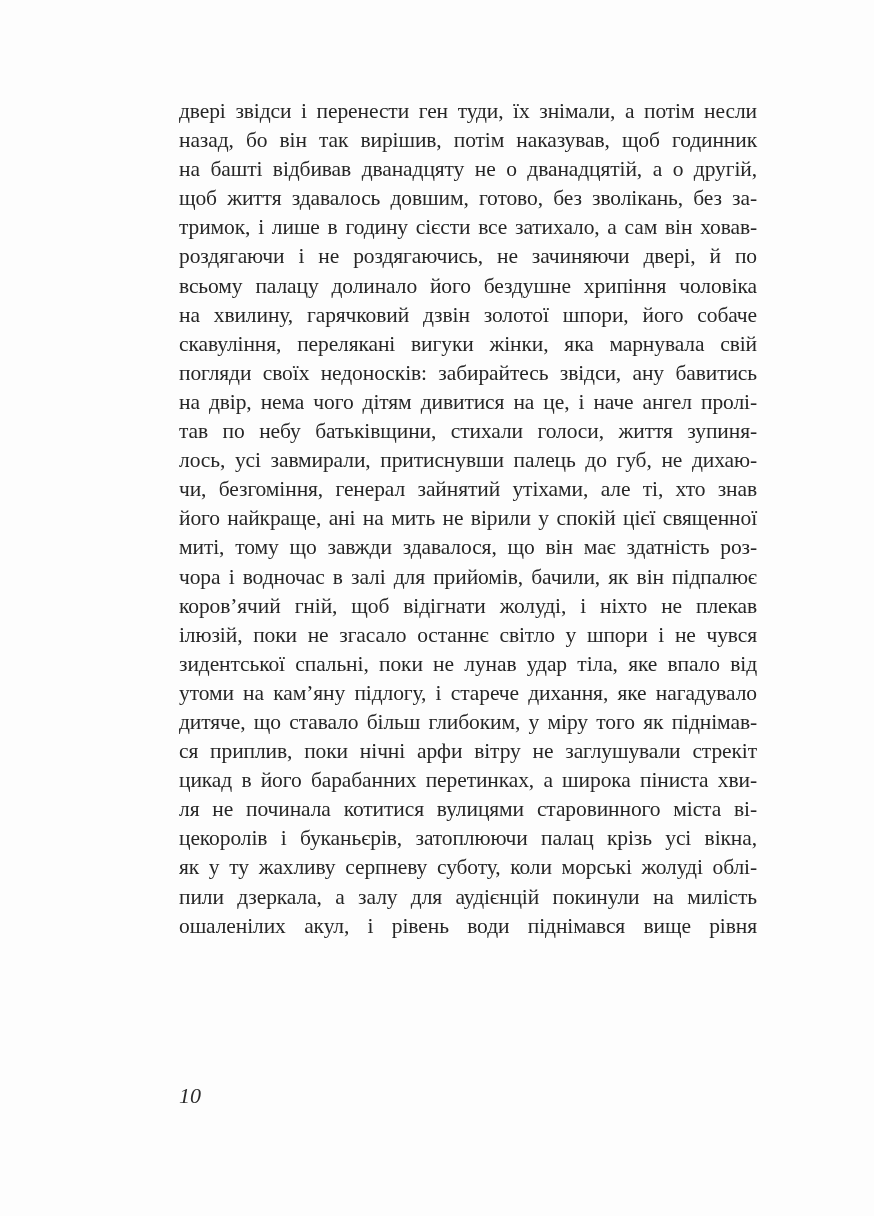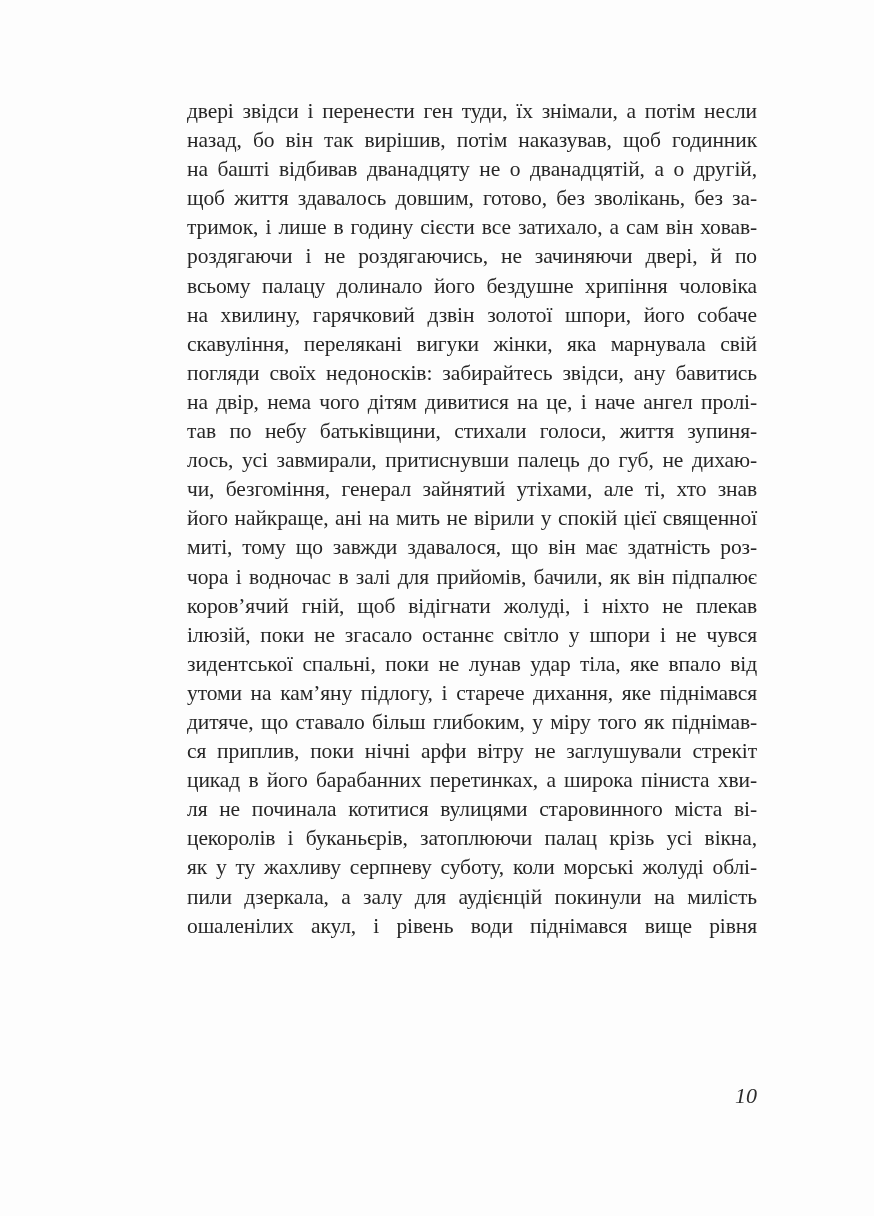--- a/index.html
+++ b/index.html
@@ -28,28 +28,27 @@
   .line {
     display: block;
     height: 29.1px;
     line-height: 29.1px;
     font-size: 21.5px;
     letter-spacing: -0.1px;
     text-align: justify;
     text-align-last: justify;
     white-space: normal;
     overflow: visible;
-    margin-left: 8px;
   }
   .folio {
     position: absolute;
     left: 179px;
     top: 1083px;
     width: 578px;
-    text-align: right;
+    text-align: left;
     font-style: italic;
     font-size: 22px;
     color: #2b2b2b;
   }
 </style>
 </head>
 <body>
 
 <div class="page">
   <div class="text-block">
@@ -66,21 +65,21 @@
     <div class="line">на двір, нема чого дітям дивитися на це, і наче ангел пролі-</div>
     <div class="line">тав по небу батьківщини, стихали голоси, життя зупиня-</div>
     <div class="line">лось, усі завмирали, притиснувши палець до губ, не дихаю-</div>
     <div class="line">чи, безгоміння, генерал зайнятий утіхами, але ті, хто знав</div>
     <div class="line">його найкраще, ані на мить не вірили у спокій цієї священної</div>
     <div class="line">миті, тому що завжди здавалося, що він має здатність роз-</div>
     <div class="line">чора і водночас в залі для прийомів, бачили, як він підпалює</div>
     <div class="line">коров’ячий гній, щоб відігнати жолуді, і ніхто не плекав</div>
     <div class="line">ілюзій, поки не згасало останнє світло у шпори і не чувся</div>
     <div class="line">зидентської спальні, поки не лунав удар тіла, яке впало від</div>
-    <div class="line">утоми на кам’яну підлогу, і старече дихання, яке піднімався</div>
+    <div class="line">утоми на кам’яну підлогу, і старече дихання, яке нагадувало</div>
     <div class="line">дитяче, що ставало більш глибоким, у міру того як піднімав-</div>
     <div class="line">ся приплив, поки нічні арфи вітру не заглушували стрекіт</div>
     <div class="line">цикад в його барабанних перетинках, а широка піниста хви-</div>
     <div class="line">ля не починала котитися вулицями старовинного міста ві-</div>
     <div class="line">цекоролів і буканьєрів, затоплюючи палац крізь усі вікна,</div>
     <div class="line">як у ту жахливу серпневу суботу, коли морські жолуді облі-</div>
     <div class="line">пили дзеркала, а залу для аудієнцій покинули на милість</div>
     <div class="line">ошаленілих акул, і рівень води піднімався вище рівня</div>
   </div>
   <div class="folio">10</div>

